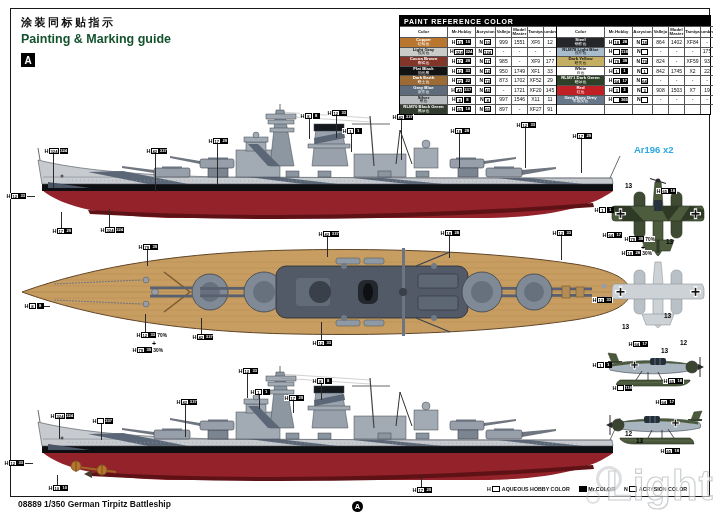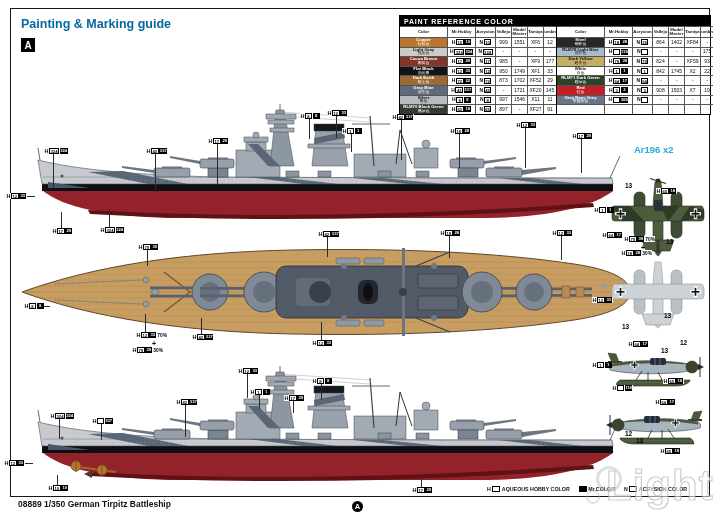--- a/index.html
+++ b/index.html
@@ -2,21 +2,21 @@
 <html><head>
 <meta charset="utf-8">
 <style>
   html,body{margin:0;padding:0}
   body{width:720px;height:515px;position:relative;background:#fff;font-family:"Liberation Sans",sans-serif;overflow:hidden}
   *{box-sizing:border-box}
   .frame{position:absolute;left:10px;top:8px;width:700px;height:489px;border:1.5px solid #16181a;background:#fff}
   
   #hdr{position:absolute;left:21px;top:15px;z-index:4}
   .t-cn{font-size:11px;font-weight:bold;letter-spacing:2.5px;color:#111}
-  .t-en{font-size:12.5px;font-weight:bold;color:#0369a1;margin-top:2px}
+  .t-en{font-size:12.5px;font-weight:bold;color:#14532d;margin-top:2px}
   .badgeA{margin-top:7px;width:14px;height:14px;background:#000;color:#fff;font-size:10px;font-weight:bold;display:flex;align-items:center;justify-content:center}
   
   #paint-table{position:absolute;left:399px;top:15px;width:312px;border:1.2px solid #000;background:#fff;z-index:6}
   .pt-title{background:#000;color:#fff;font-size:7px;font-weight:bold;letter-spacing:.8px;padding:2px 4px 1px 4px}
   .pt-body{display:flex}
   .pt-half{width:156px}
   .pt-half+.pt-half{border-left:1px solid #000}
   .pt-row{display:grid;grid-template-columns:47px 28px 20px 16px 16px 16px 13px;height:9.6px}
   .pt-hrow{height:11px}
   .pt-cell{border-left:.5px solid #555;border-top:.5px solid #555;display:flex;align-items:center;justify-content:center;overflow:hidden;font-size:5px;color:#111;line-height:1}
@@ -52,20 +52,21 @@
   #wm{position:absolute;left:606px;top:462px;font-size:42px;font-weight:bold;color:rgba(255,255,255,.55);-webkit-text-stroke:1.2px rgba(160,165,170,.55);z-index:20;letter-spacing:1px}
   .wm-c1{position:absolute;left:596px;top:466px;width:26px;height:26px;border-radius:50%;border:3px solid rgba(170,175,180,.4);z-index:20}
   .wm-c2{position:absolute;left:586px;top:490px;width:14px;height:14px;border-radius:50%;border:2.5px solid rgba(170,175,180,.35);z-index:20}
 </style>
 </head>
 <body>
 
 <div class="frame"></div>
 
 <div id="hdr">
+  <div class="t-cn">涂装同标贴指示</div>
   <div class="t-en">Painting &amp; Marking guide</div>
   <div class="badgeA">A</div>
 </div>
 
 <div id="paint-table">
   <div class="pt-title">PAINT  REFERENCE  COLOR</div>
   <div class="pt-body">
     <div class="pt-half">
       <div class="pt-row pt-hrow" id="lt-head">
           <div class="pt-cell pt-hcell">Color</div>

